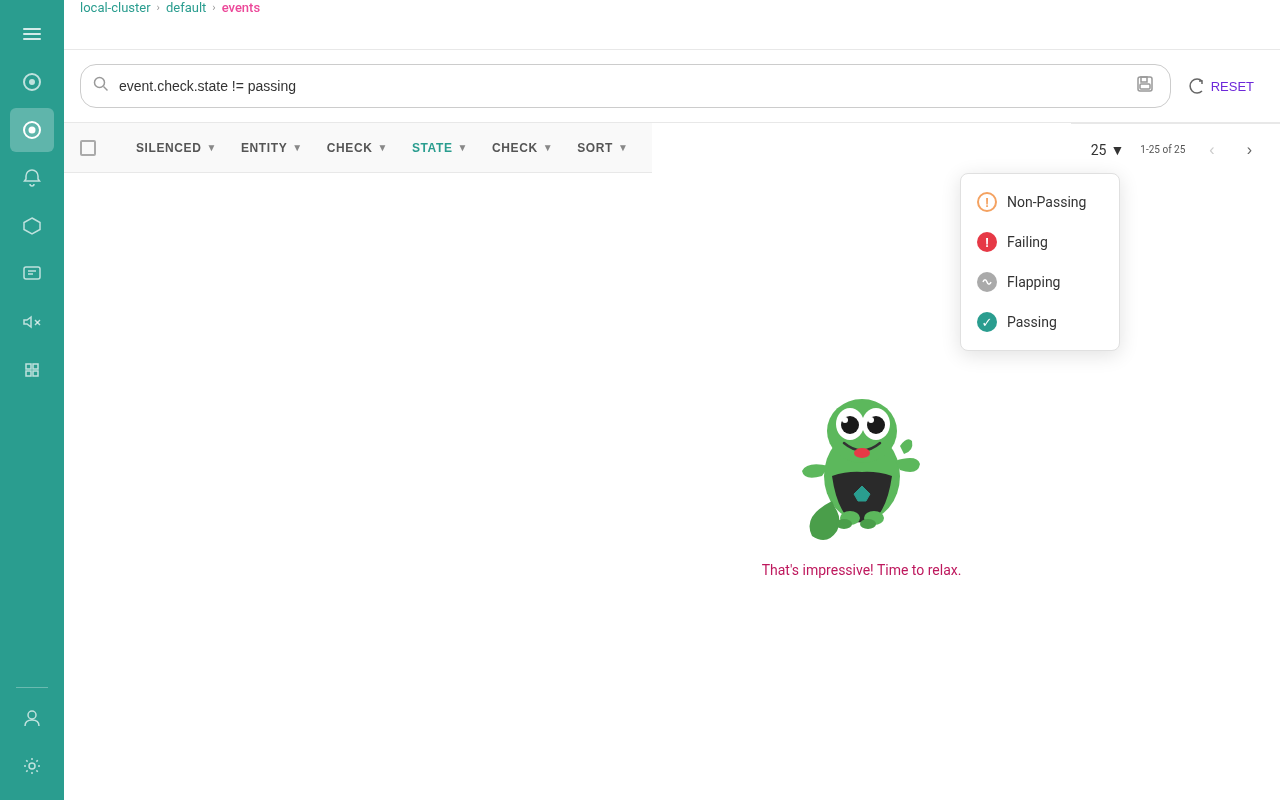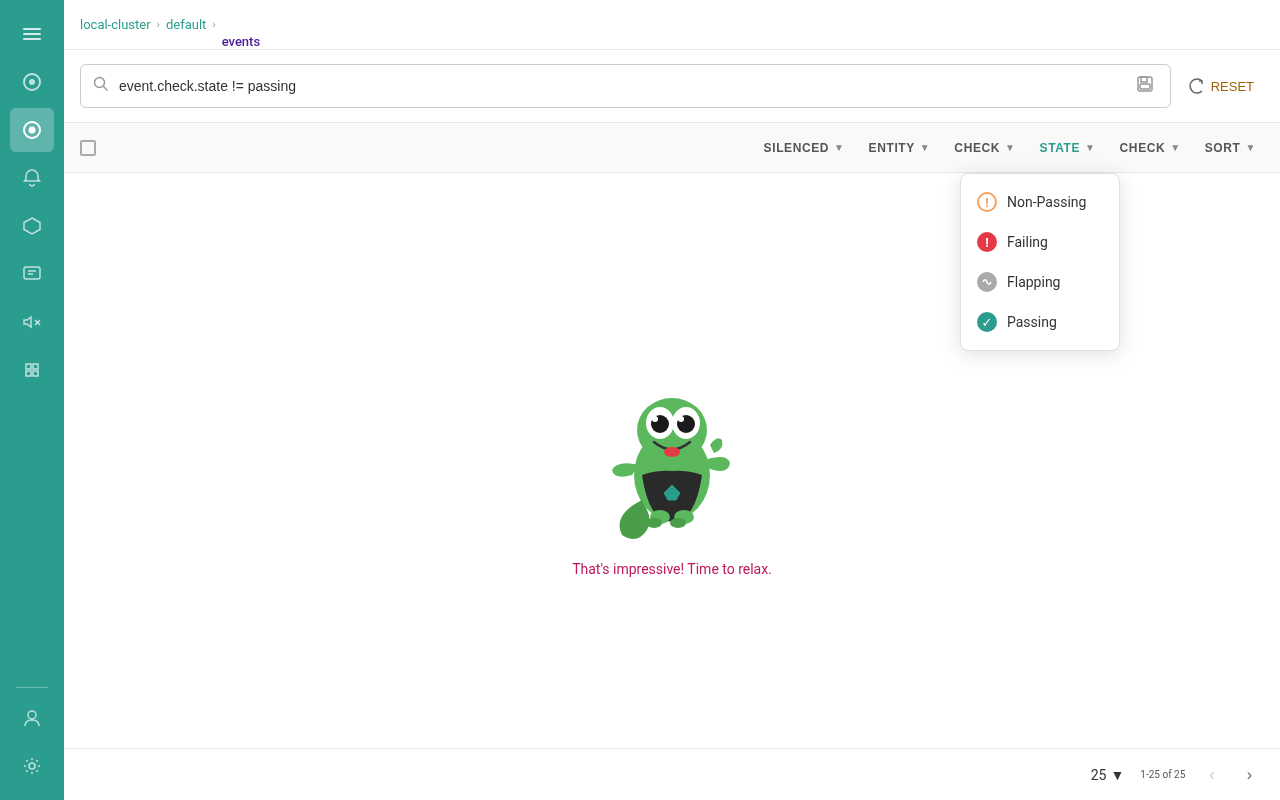--- a/index.html
+++ b/index.html
@@ -51,33 +51,33 @@
     }
     .breadcrumb {
       display: flex;
       align-items: center;
       gap: 6px;
       font-size: 13px;
       color: #666;
     }
     .breadcrumb a { color: #2a9d8f; text-decoration: none; }
     .breadcrumb-sep { color: #999; font-size: 11px; }
-    .breadcrumb-current { color: #4c1d95; font-weight: 500; margin-top: 34px; }
+    .breadcrumb-current { color: #ec4899; font-weight: 500; }
 
     
     .search-area {
       padding: 14px 16px;
       background: #fff;
       border-bottom: 1px solid #e8e8e8;
     }
     .search-bar {
       display: flex;
       align-items: center;
       border: 1px solid #ccc;
-      border-radius: 6px;
+      border-radius: 16px;
       background: #fff;
       padding: 0 12px;
       height: 44px;
       gap: 10px;
     }
     .search-icon-wrap { color: #999; font-size: 16px; }
     .search-input {
       flex: 1;
       border: none;
       outline: none;
@@ -85,21 +85,21 @@
       color: #333;
       background: transparent;
     }
     .search-save-btn {
       background: none; border: none; cursor: pointer;
       color: #999; font-size: 18px; padding: 4px;
     }
     .reset-btn {
       display: flex; align-items: center; gap: 6px;
       background: none; border: none; cursor: pointer;
-      color: #a16207; font-size: 13px; font-weight: 500;
+      color: #6d28d9; font-size: 13px; font-weight: 500;
       padding: 6px 10px;
       margin-left: 8px;
     }
 
     
     .filters-bar {
       display: flex;
       align-items: center;
       padding: 0 16px;
       height: 50px;
@@ -202,21 +202,20 @@
     }
     .status-icon.warning { background: transparent; border: 2px solid #f4a261; color: #f4a261; font-weight: 700; }
     .status-icon.error { background: #e63946; color: white; font-weight: 700; }
     .status-icon.flapping { background: #aaa; color: white; }
     .status-icon.passing { background: #2a9d8f; color: white; }
 
     
     .main-body {
       flex: 1;
       display: flex;
-      flex-direction: column;
       overflow: hidden;
       position: relative;
     }
   </style>
 </head>
 <body>
 
 <nav class="sidebar">
   <div class="sidebar-top">
 

